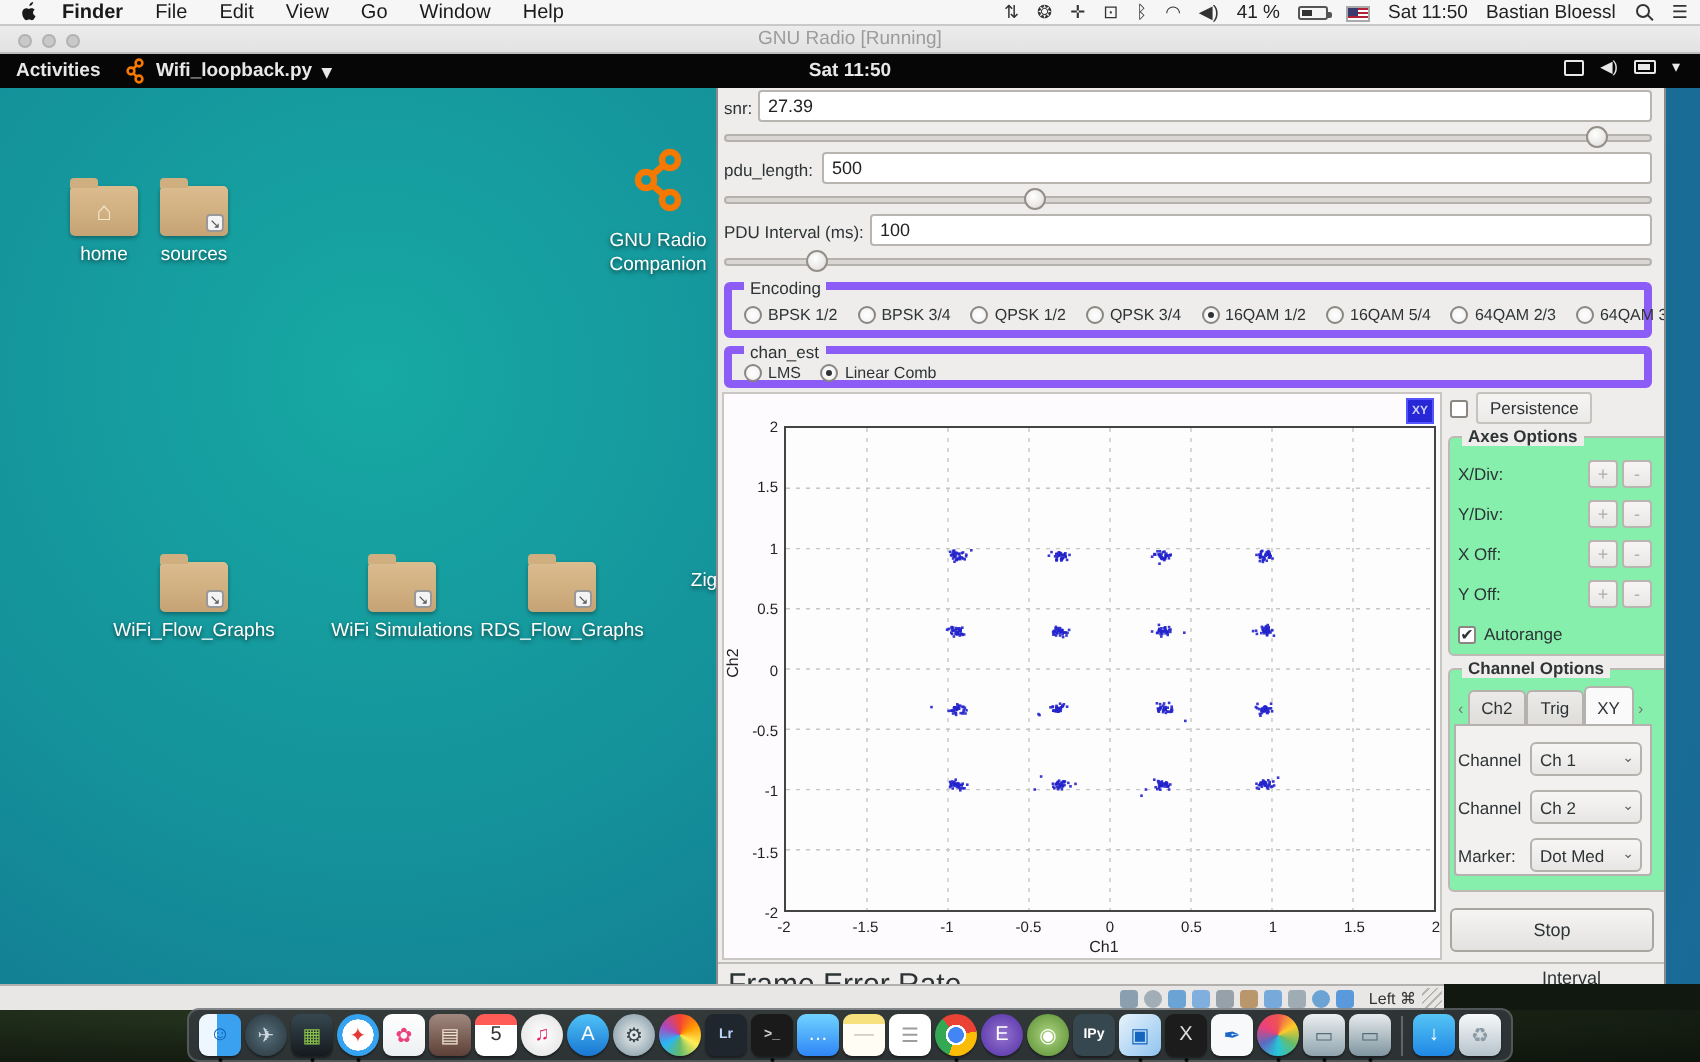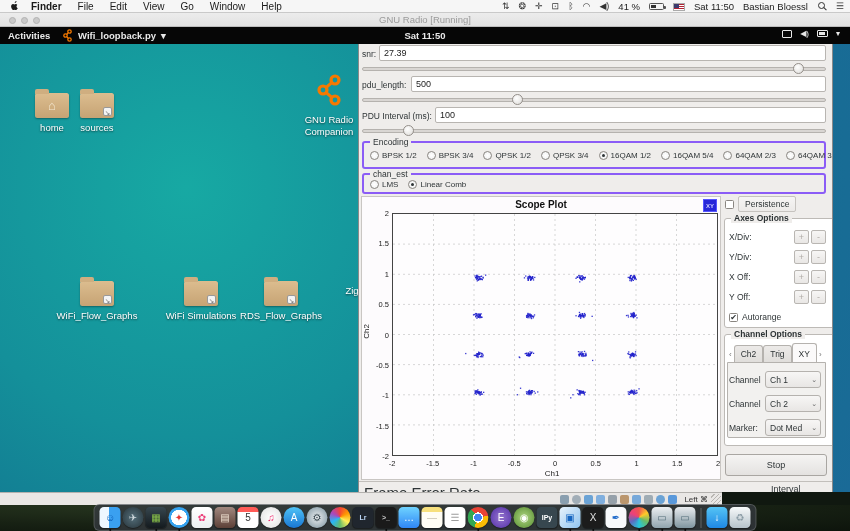--- a/index.html
+++ b/index.html
@@ -50,21 +50,21 @@
   .dicon .dlabel { margin-top:4px; font-size:9.5px; color:#fff; text-shadow:0 1px 2px rgba(0,0,0,.6); white-space:pre-line; line-height:1.25; }
 
   
   .grwin { position:absolute; left:358px; top:44px; width:475px; height:448px; background:#efedeb; border-left:1px solid #8a8a8a; border-right:1px solid #8a8a8a; z-index:5; font-size:8.5px; color:#2e3436; overflow:hidden; }
   .fieldrow { position:absolute; left:0; width:475px; }
   .fieldrow .flabel { position:absolute; left:3px; top:4px; }
   .fieldrow .finput { position:absolute; top:0; height:16px; background:#fff; border:1px solid #b8b5b1; border-radius:2px; font-size:9px; line-height:15px; padding-left:4px; color:#222; }
   .slider { position:absolute; left:3px; width:464px; height:11px; }
   .slider .track { position:absolute; left:0; right:0; top:4px; height:4px; background:#d9d6d3; border:1px solid #b5b2ae; border-radius:2px; }
   .slider .handle { position:absolute; top:0px; width:11px; height:11px; background:radial-gradient(circle at 40% 35%, #ffffff, #dcdad7); border:1px solid #948f8a; border-radius:50%; }
-  .groupbox { position:absolute; left:3px; width:464px; border:2px solid #8b5cf6; border-radius:3px; }
+  .groupbox { position:absolute; left:3px; width:464px; border:4px solid #8b5cf6; border-radius:3px; }
   .gtitle { position:absolute; top:-6px; left:6px; background:#efedeb; padding:0 3px; }
   .radiorow { position:absolute; left:6px; top:8px; display:flex; gap:4px; font-size:8px; white-space:nowrap; }
   .radio { width:9px; height:9px; border:1px solid #8a8681; border-radius:50%; background:radial-gradient(#fff,#eee); position:relative; flex:0 0 auto; margin-right:1px; }
   .radio.sel::after { content:""; position:absolute; left:2px; top:2px; width:3px; height:3px; border-radius:50%; background:#2e3436; }
   .ropt { display:flex; align-items:center; margin-right:6px; }
 
   
   .plot-panel { position:absolute; left:2px; top:152px; width:360px; height:284px; background:#fdfbfd; border:1px solid #c9c6c3; }
   .plot-title { position:absolute; left:0; right:0; top:2px; text-align:center; font-weight:bold; font-size:10px; color:#111; }
   .xy-badge { position:absolute; right:3px; top:2px; width:14px; height:13px; background:#2727d8; border:1px solid #5555ff; color:#cfcfff; font-size:6px; font-weight:bold; text-align:center; line-height:12px; cursor:pointer; }
@@ -73,21 +73,21 @@
   .ytick { position:absolute; width:26px; text-align:right; font-size:7.5px; color:#222; left:1px; }
   .xtick { position:absolute; width:26px; text-align:center; font-size:7.5px; color:#222; top:262px; }
   .ylab { position:absolute; left:-3px; top:130px; transform:rotate(-90deg); font-size:8px; color:#222; }
   .xlab { position:absolute; left:150px; top:272px; width:80px; text-align:center; font-size:8px; color:#222; }
 
   
   .scope-ctrl { position:absolute; left:364px; top:152px; width:108px; height:284px; }
   .chiprow { position:absolute; left:2px; top:0; display:flex; align-items:center; gap:4px; }
   .chip { border:1px solid #c6c3bf; background:linear-gradient(#f6f5f4,#eceae8); border-radius:2px; padding:2px 6px; font-size:8.5px; }
   .checkbox { width:9px; height:9px; background:#fff; border:1px solid #8a8681; border-radius:1.5px; font-size:8px; line-height:8px; text-align:center; color:#2e3436; flex:0 0 auto; }
-  .ctrl-group { position:absolute; left:1px; width:115px; border:1px solid #bdbab6; border-radius:3px; background:#ffffff; }
+  .ctrl-group { position:absolute; left:1px; width:115px; border:1px solid #bdbab6; border-radius:3px; background:#86efac; }
   .ctrl-group .gtitle { background:#efedeb; font-weight:bold; }
   .axrow { position:absolute; left:4px; height:16px; display:flex; align-items:center; width:97px; }
   .axrow .axlabel { flex:1; }
   .pmbtn { width:15px; height:14px; border:1px solid #b9b6b2; border-radius:2px; background:linear-gradient(#f7f6f5,#e9e7e5); color:#b0aca8; font-size:9px; line-height:12px; text-align:center; margin-left:2px; cursor:pointer; }
   .tabsrow { position:absolute; left:2px; top:8px; display:flex; align-items:flex-end; width:99px; }
   .tab { border:1px solid #b5b2ae; border-bottom:none; background:linear-gradient(#eceae8,#e0dedb); padding:3px 6px 3px; font-size:8.5px; border-radius:3px 3px 0 0; cursor:pointer; }
   .tab.sel { background:#fbfafa; padding-top:5px; position:relative; z-index:2; }
   .tabarrow { font-size:8px; color:#777; padding:0 2px 3px; cursor:pointer; }
   .tabpane { position:absolute; left:2px; top:27px; width:99px; height:76px; border:1px solid #b5b2ae; background:#f2f1ef; border-radius:0 0 2px 2px; }
   .selrow { position:absolute; left:4px; display:flex; align-items:center; width:92px; }
@@ -306,21 +306,20 @@
             <span style="margin-left: 2px;">LMS</span>
           </span>
           <span class="ropt">
             <span class="radio sel"></span>
             <span style="margin-left: 2px;">Linear Comb</span>
           </span>
         </div>
     </div>
 
     <div class="plot-panel">
-      <div class="plot-title">Scope Plot</div>
       <div class="xy-badge">XY</div>
       <div class="plot-area" id="plot-area">
           <svg width="324" height="241" viewBox="0 0 324 241">
             <line x1="40.5" y1="0" x2="40.5" y2="241" stroke="#c6c6c6" stroke-width="0.7" stroke-dasharray="2 3"></line>
             <line x1="0" y1="30.1" x2="324" y2="30.1" stroke="#c6c6c6" stroke-width="0.7" stroke-dasharray="2 3"></line>
             <line x1="81.0" y1="0" x2="81.0" y2="241" stroke="#c6c6c6" stroke-width="0.7" stroke-dasharray="2 3"></line>
             <line x1="0" y1="60.3" x2="324" y2="60.3" stroke="#c6c6c6" stroke-width="0.7" stroke-dasharray="2 3"></line>
             <line x1="121.5" y1="0" x2="121.5" y2="241" stroke="#c6c6c6" stroke-width="0.7" stroke-dasharray="2 3"></line>
             <line x1="0" y1="90.4" x2="324" y2="90.4" stroke="#c6c6c6" stroke-width="0.7" stroke-dasharray="2 3"></line>
             <line x1="162.0" y1="0" x2="162.0" y2="241" stroke="#c6c6c6" stroke-width="0.7" stroke-dasharray="2 3"></line>

